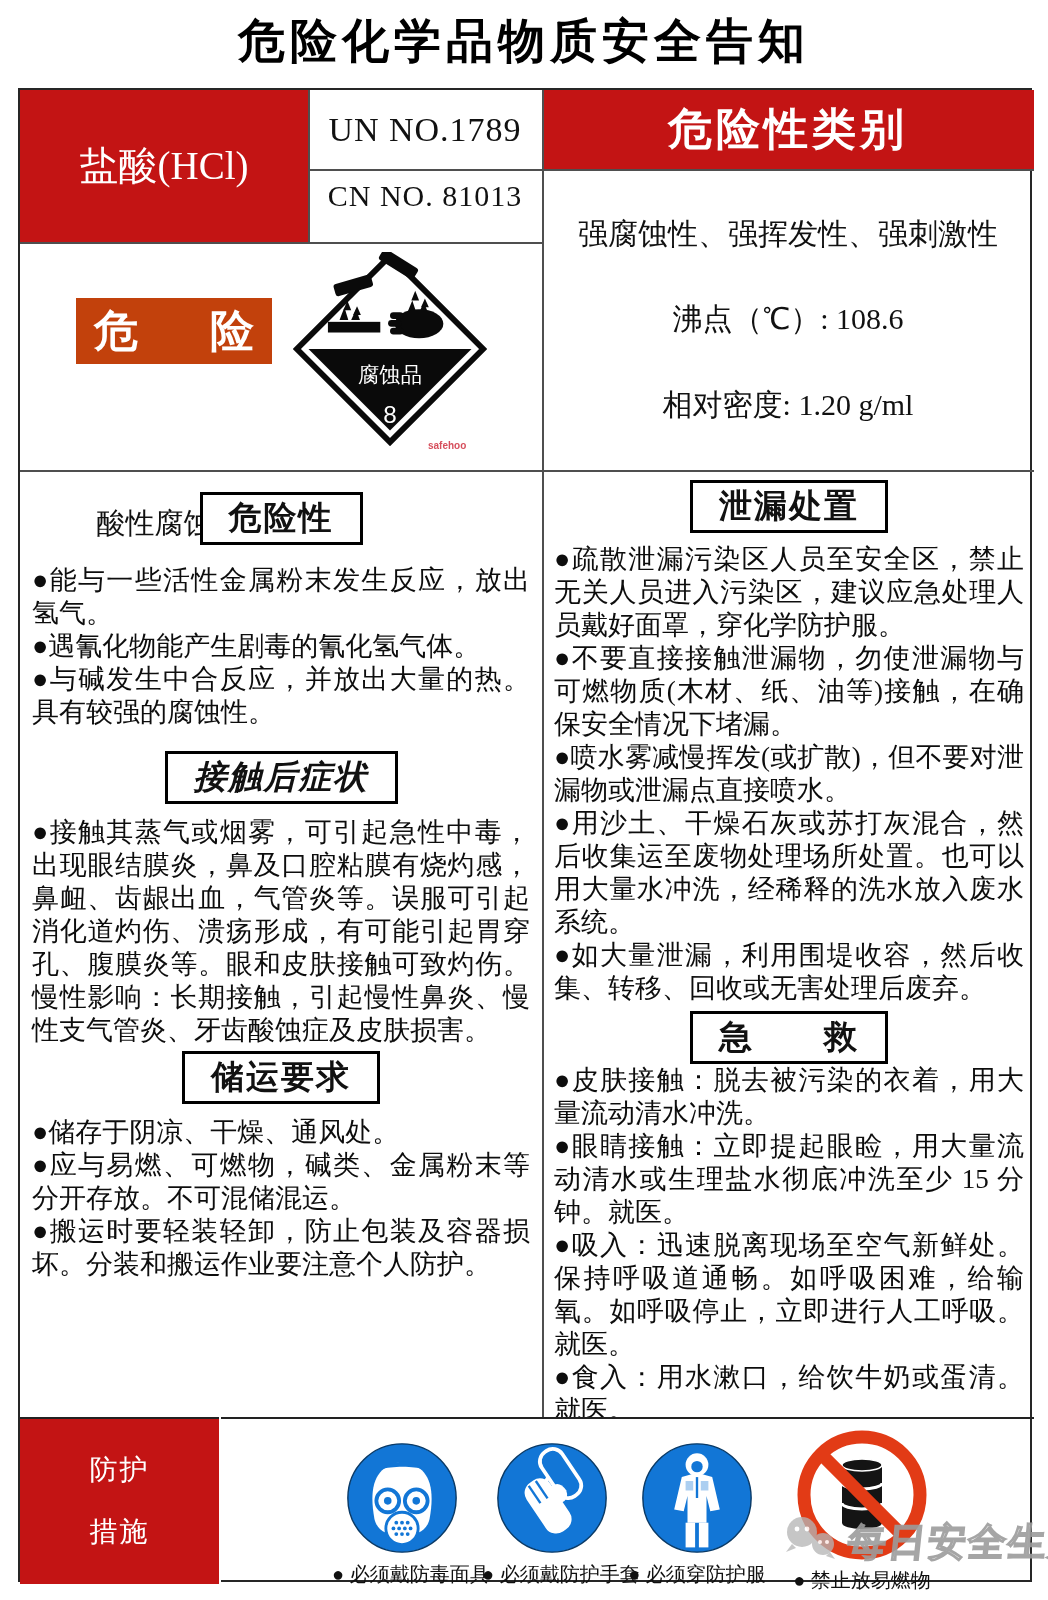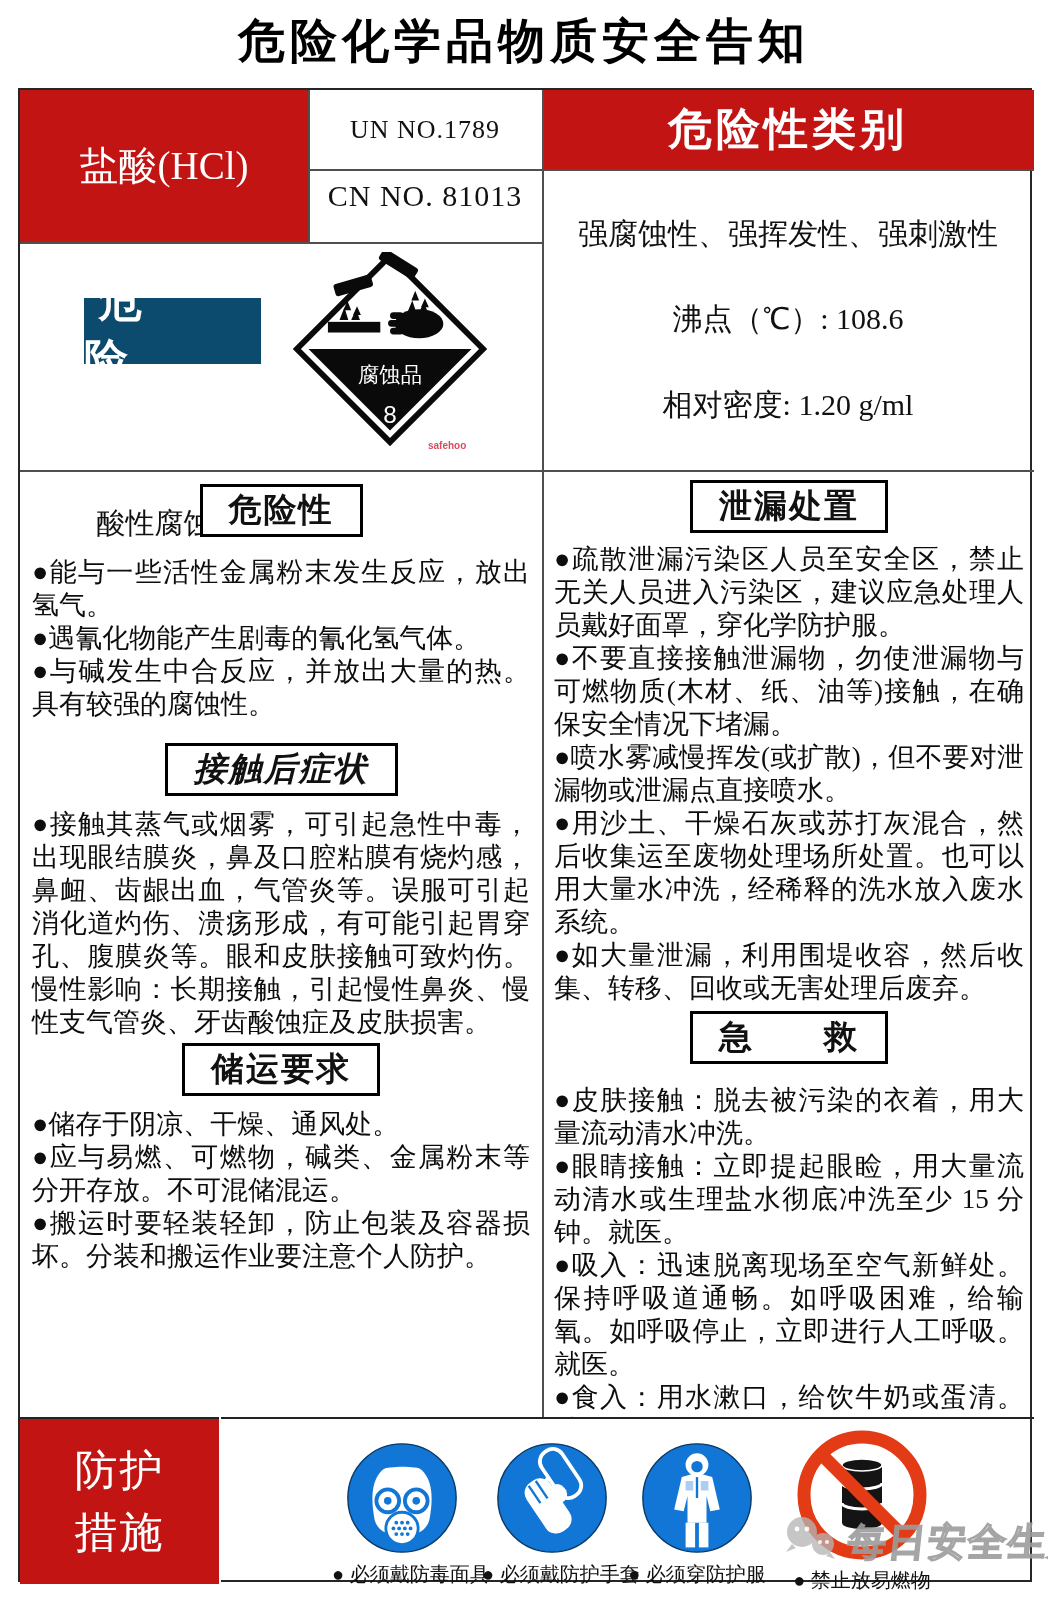--- a/index.html
+++ b/index.html
@@ -18,53 +18,53 @@
   }
   .vline,.hline{position:absolute;background:#4f4f4f;}
   .vline{width:2px;}
   .hline{height:2px;}
   
   .cell{position:absolute;box-sizing:border-box;}
   .red{background:#c31414;}
   .name-cell{left:0;top:0;width:288px;height:152px;display:flex;align-items:center;justify-content:center;}
   .name-cell span{color:#fff;font-size:39px;font-family:"Liberation Serif",serif;}
   .un-cell{left:288px;top:0;width:234px;height:79px;display:flex;align-items:center;justify-content:center;
-    font-size:26px;font-family:"Liberation Serif",serif;letter-spacing:1px;}
+    font-size:34px;font-family:"Liberation Serif",serif;letter-spacing:1px;}
   .cn-cell{left:288px;top:79px;width:234px;height:54px;display:flex;align-items:center;justify-content:center;
     font-size:30px;font-family:"Liberation Serif",serif;letter-spacing:1px;}
   .class-header{left:522px;top:0;width:492px;height:79px;display:flex;align-items:center;justify-content:center;}
   .class-header span{color:#fff;font-size:44px;font-weight:bold;letter-spacing:4px;}
   .info-cell{left:522px;top:79px;width:492px;height:301px;display:flex;flex-direction:column;
     justify-content:space-evenly;align-items:center;font-family:"Liberation Serif",serif;font-size:30px;}
   
   .picto-cell{left:0;top:152px;width:522px;height:228px;}
-  .danger-box{position:absolute;left:64px;top:56px;width:177px;height:66px;background:#0c4a6e;
+  .danger-box{position:absolute;left:56px;top:56px;width:196px;height:66px;background:#c2410c;
     display:flex;align-items:center;justify-content:center;}
   .danger-box span{color:#fff;font-size:44px;font-weight:bold;letter-spacing:14px;text-indent:14px;}
   .hazard-category{position:absolute;left:44px;top:262px;width:210px;text-align:center;
     font-family:"Liberation Serif",serif;font-size:29px;}
   .diamond-wrap{position:absolute;left:273px;top:10px;width:194px;height:194px;}
   .safehoo{position:absolute;left:408px;top:198px;font-size:10px;font-weight:bold;color:#c23;opacity:.8;}
   
   .col{position:absolute;top:380px;height:947px;overflow:hidden;}
-  .col-left{left:2px;width:518px;padding:0 10px;box-sizing:border-box;}
+  .col-left{left:2px;width:518px;padding:8px 10px;box-sizing:border-box;}
   .col-right{left:526px;width:486px;padding:0 8px;box-sizing:border-box;}
   .sec-head{text-align:center;}
   .sec-head span{display:inline-block;border:3px solid #000;padding:1px 26px;
     font-size:33px;font-weight:bold;letter-spacing:2px;background:#fff;}
   .bullets{font-family:"Liberation Serif",serif;font-size:27px;line-height:33px;
     text-align:justify;color:#0d0d0d;}
   .bullets p{margin:0;}
   .mt14{margin-top:14px;}.mt20{margin-top:19px;}.mt22{margin-top:22px;font-style:italic;}
-  .mt12{margin-top:12px;}.mt10{margin-top:10px;}.mt8{margin-top:20px;}
+  .mt12{margin-top:12px;}.mt10{margin-top:10px;}.mt8{margin-top:0;}
   .mt4{margin-top:4px;}.mt6{margin-top:6px;}
   
   .protect-label{left:0;top:1327px;width:199px;height:167px;display:flex;flex-direction:column;
     align-items:center;justify-content:center;}
-  .protect-label div{color:#fff;font-size:43px;letter-spacing:2px;line-height:62px;}
+  .protect-label div{color:#fff;font-size:28px;letter-spacing:2px;line-height:62px;}
   .icons-area{left:199px;top:1327px;width:815px;height:167px;}
   .icon-block{position:absolute;text-align:center;}
   .icon-label{font-size:20px;color:#111;margin-top:2px;white-space:nowrap;}
   .ib1{left:113px;top:24px;width:140px;}
   .ib2{left:263px;top:24px;width:140px;}
   .ib3{left:408px;top:24px;width:140px;}
   .ib4{left:568px;top:12px;width:150px;}
   
   .watermark{position:absolute;left:780px;top:1512px;display:flex;align-items:center;opacity:.9;pointer-events:none;}
   .watermark .wm-text{

